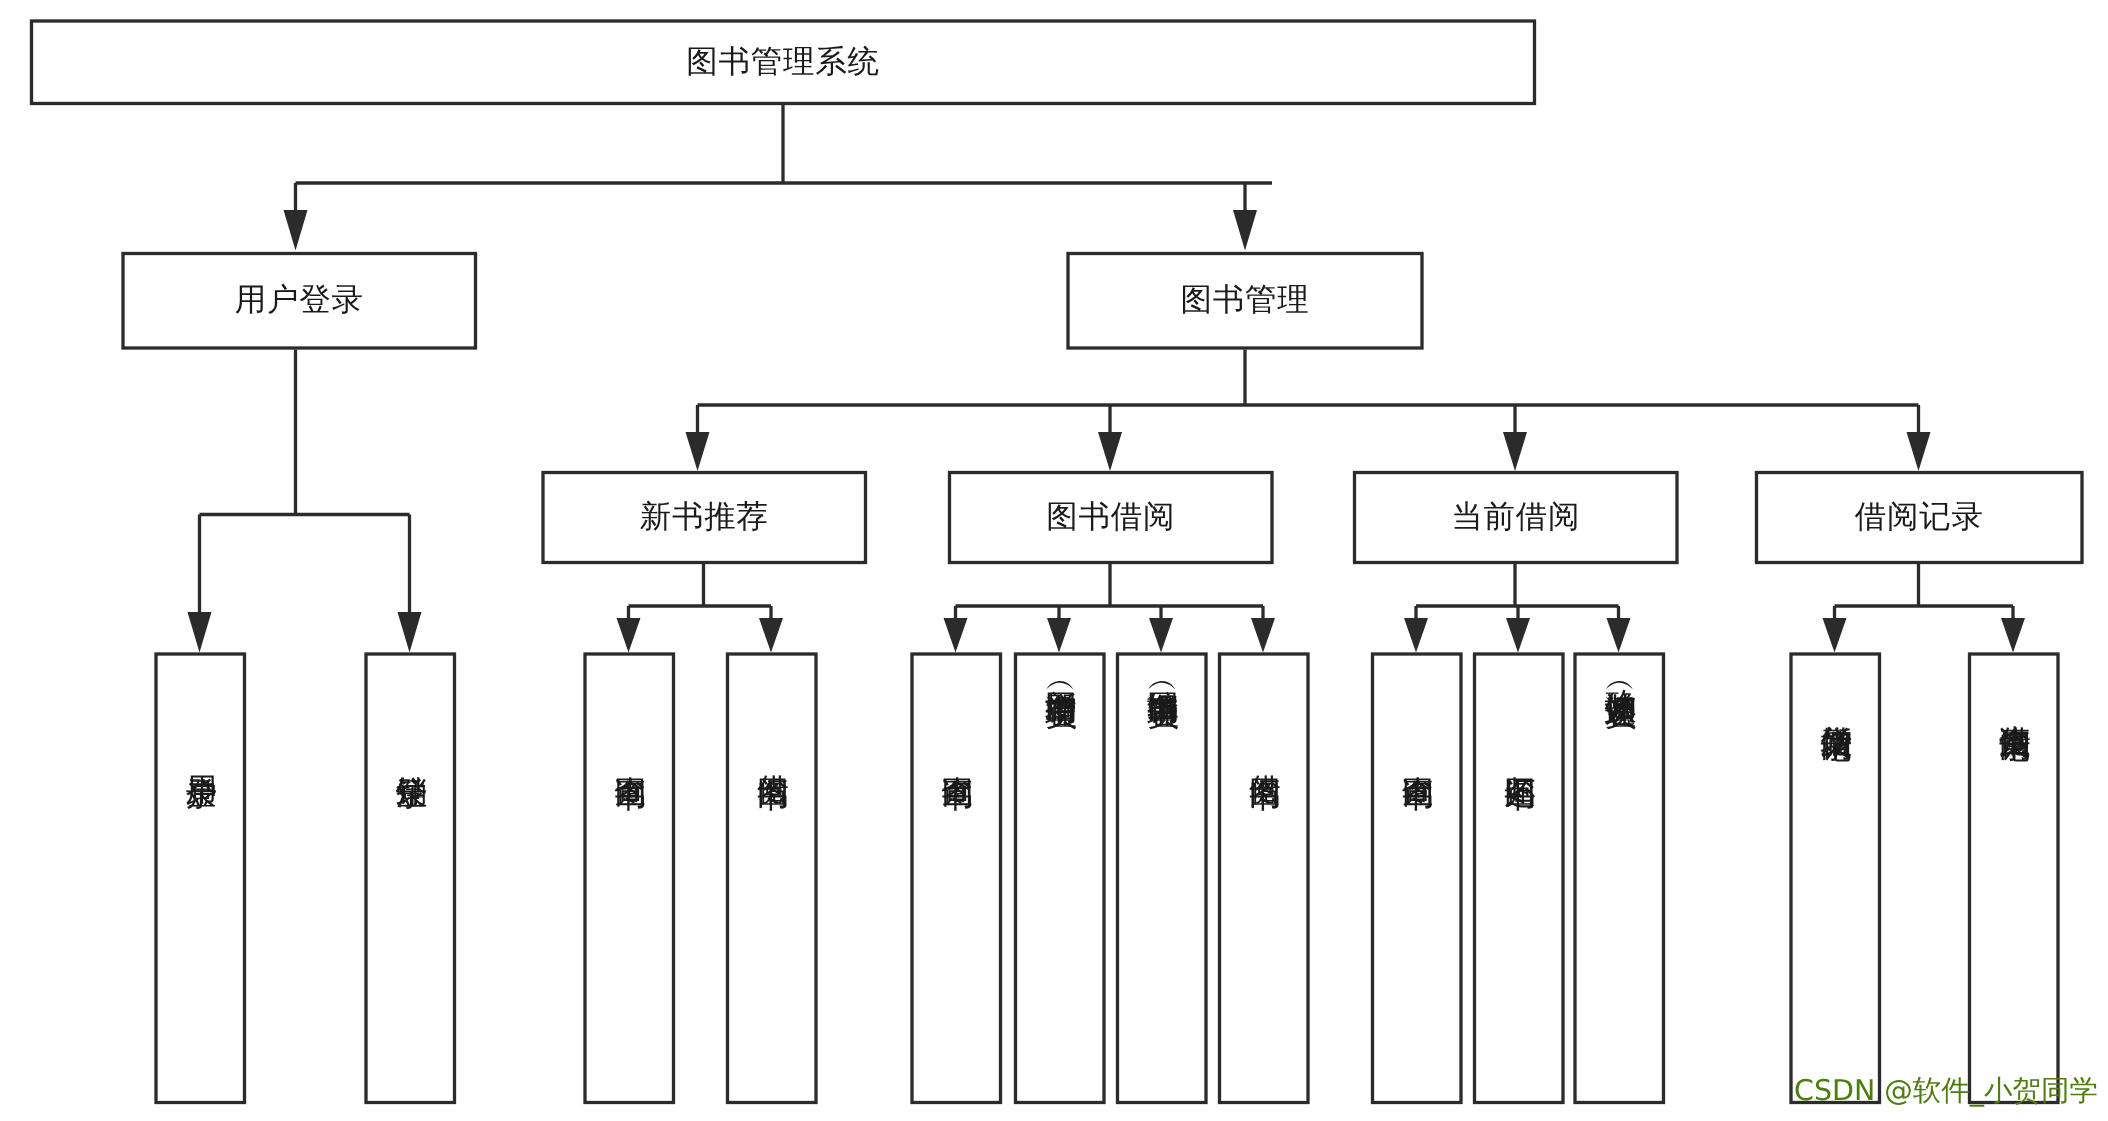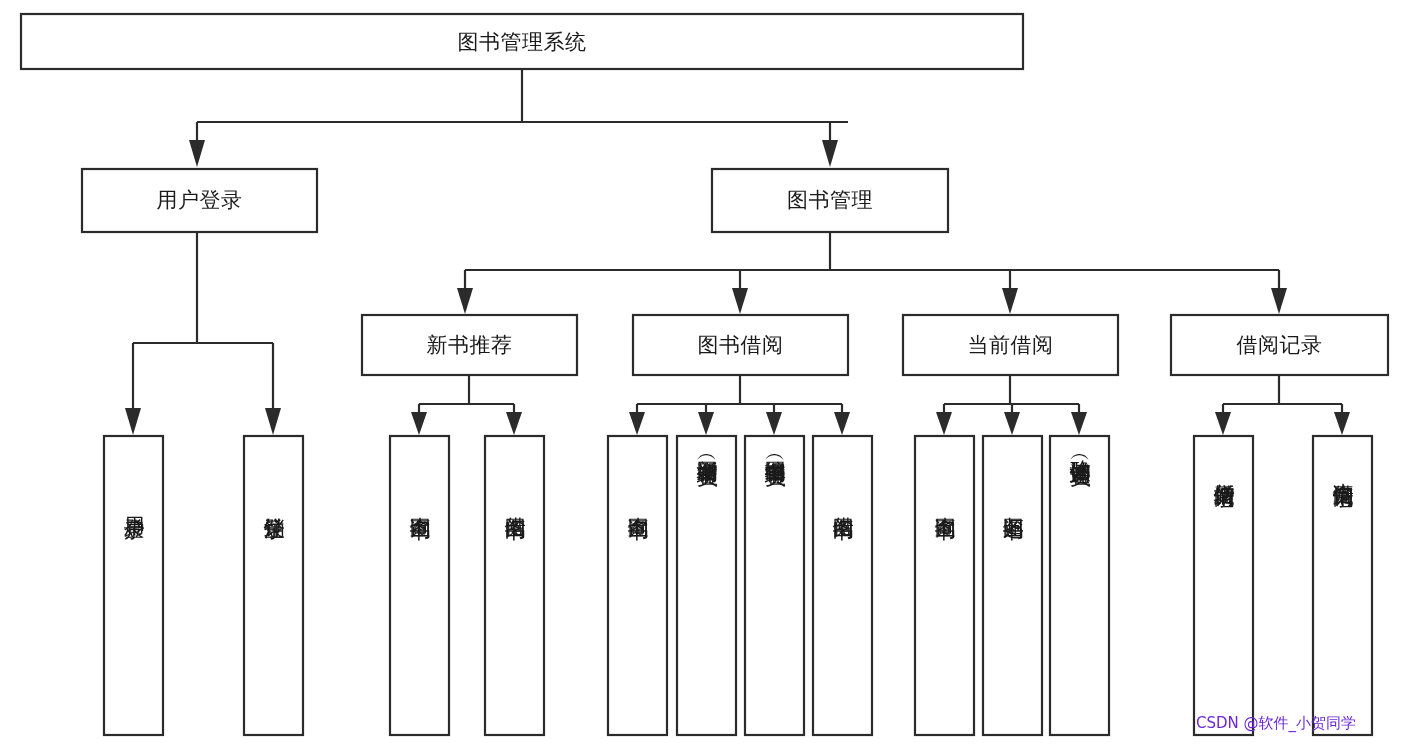--- a/index.html
+++ b/index.html
@@ -61,22 +61,22 @@
     display: flex;
     align-items: center;
     justify-content: flex-start;
     white-space: normal;
     user-select: none;
     pointer-events: none;
   }
   .watermark {
     position: absolute;
     font-family: "DejaVu Sans", "Liberation Sans", sans-serif;
-    font-size: 15px;
-    color: #6d28d9;
+    font-size: 19px;
+    color: #4d7c0f;
     white-space: nowrap;
     user-select: none;
   }
 </style>
 </head>
 <body>
 
 <div id="diagram-root">
 
   <svg class="diagram-canvas" viewBox="0 0 1405 747" xmlns="http://www.w3.org/2000/svg">

